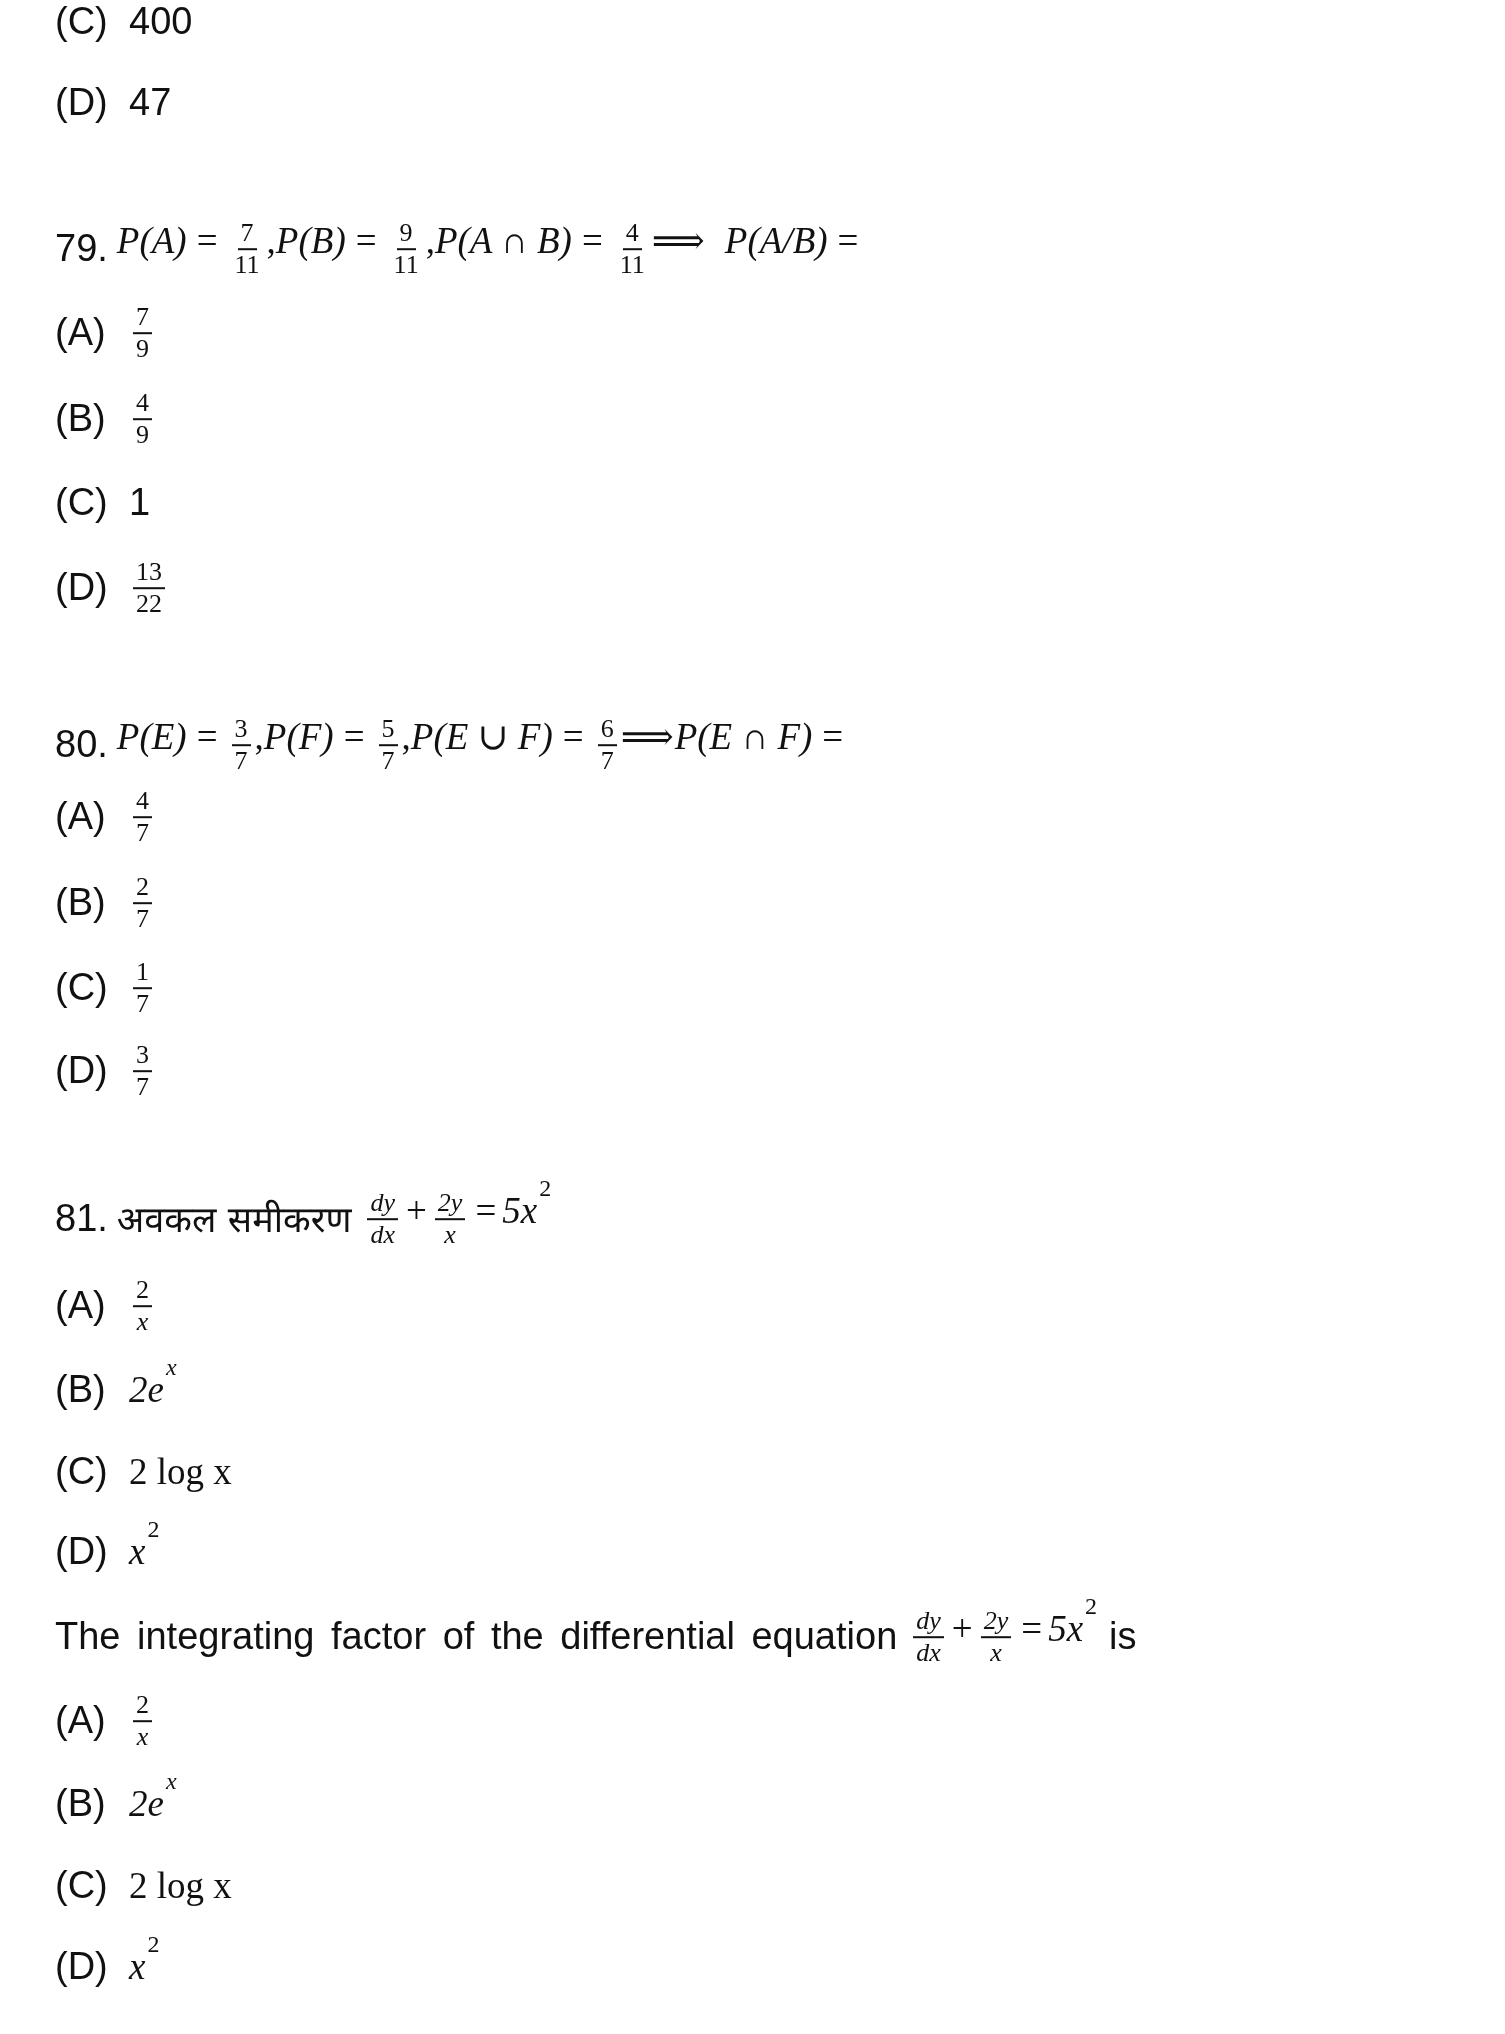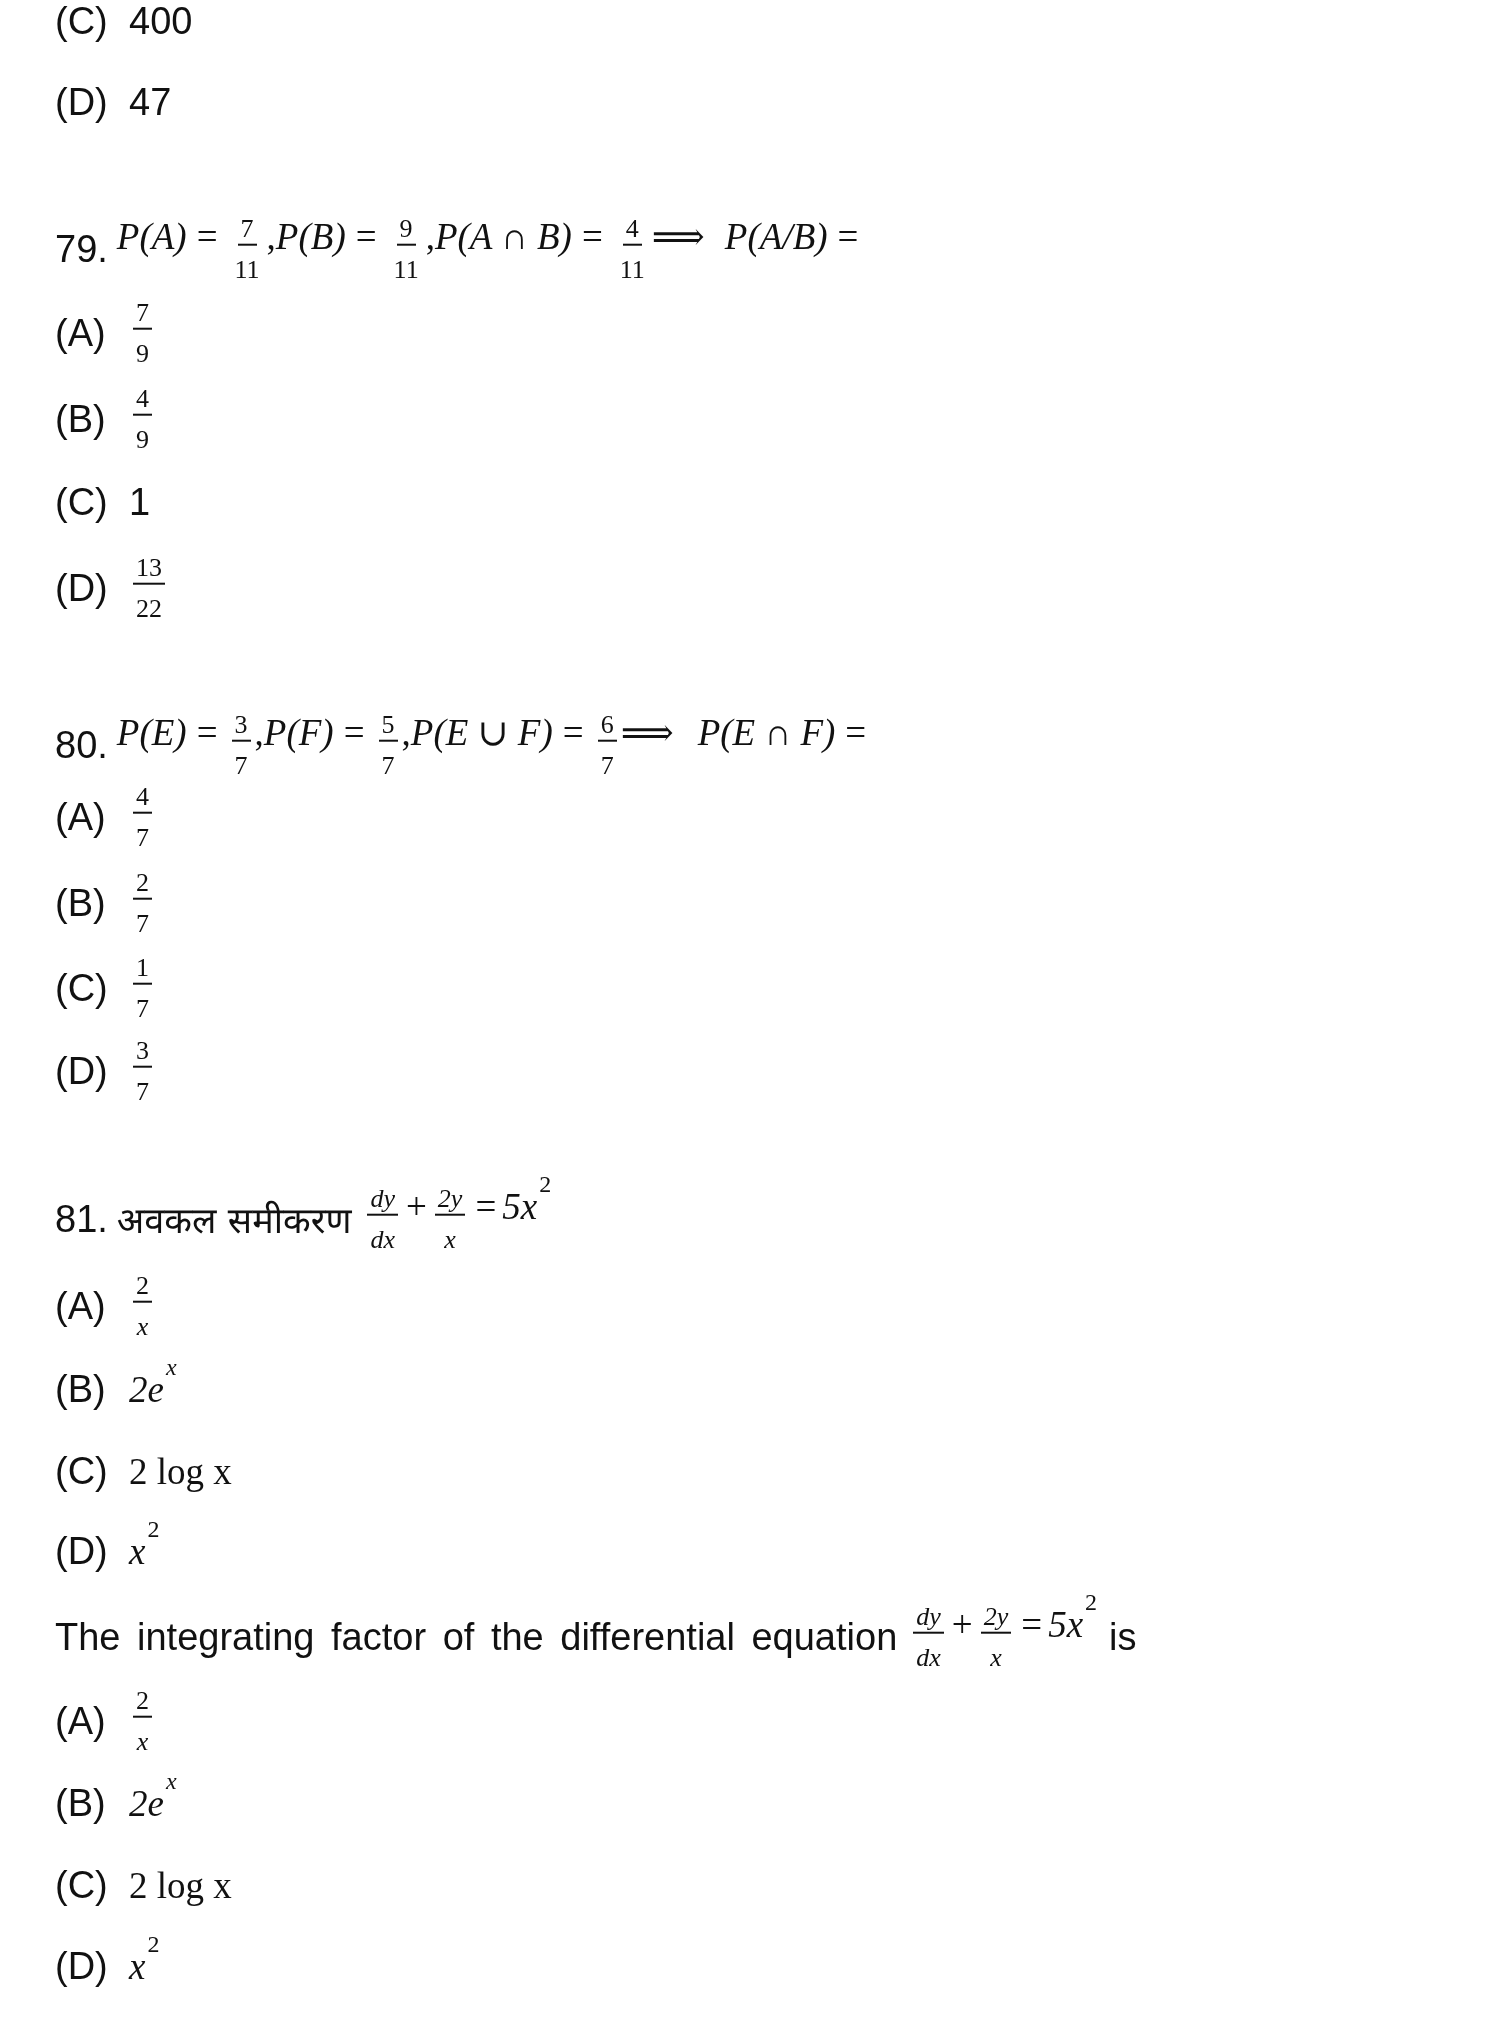--- a/index.html
+++ b/index.html
@@ -5,21 +5,21 @@
   html, body { margin: 0; padding: 0; background: #ffffff; }
   body { width: 1505px; height: 2034px; position: relative; overflow: hidden; color: #111; }
   .line { position: absolute; left: 55px; display: flex; align-items: center; white-space: nowrap; transform: translateY(-50%); }
   .sans { font-family: "Liberation Sans", "DejaVu Sans", sans-serif; font-size: 38px; }
   .qnum { font-family: "Liberation Sans", sans-serif; font-size: 38px; margin-right: 9px; }
   .opt-label { font-family: "Liberation Sans", sans-serif; font-size: 38px; width: 74px; display: inline-block; }
   .math { font-family: "Liberation Serif", "DejaVu Serif", serif; font-size: 37px; display: inline-flex; align-items: flex-start; }
   .mi { font-style: italic; }
   .frac { display: inline-flex; flex-direction: column; align-items: center; vertical-align: middle; margin: 0 4px; font-family: "Liberation Serif", serif; font-size: 26px; line-height: 1.05; }
   .frac .num { padding: 0 3px 2px 3px; border-bottom: 2.5px solid #111; }
-  .frac .den { padding: 10px 3px 0 3px; }
+  .frac .den { padding: 1px 3px 0 3px; }
   .op { margin: 0 10px; }
   .sup { font-size: 24px; position: relative; top: -14px; margin-left: 2px; }
   .deva { font-family: "DejaVu Sans", "Liberation Sans", sans-serif; font-size: 36px; }
   .gap { display: inline-block; width: 12px; }
 </style>
 </head>
 <body>
 
 <div class="line" style="top:21px">
   <span class="opt-label">(C)</span>
@@ -97,21 +97,21 @@
         <span class="num">5</span>
         <span class="den">7</span>
       </span>,
     <span class="mi">P(E ∪ F)</span>
     <span class="op">=</span>
     <span class="frac">
         <span class="num">6</span>
         <span class="den">7</span>
       </span>
     <span>⟹</span>
-    <span class="mi" style="margin-left:24px">P(E ∩ F)</span>
+    <span class="mi" style="margin-left:1px">P(E ∩ F)</span>
     <span class="op">=</span>
   </span>
 </div>
 <div class="line" style="top:817px">
   <span class="opt-label">(A)</span>
   <span class="frac">
       <span class="num">4</span>
       <span class="den">7</span>
     </span>
 </div>

